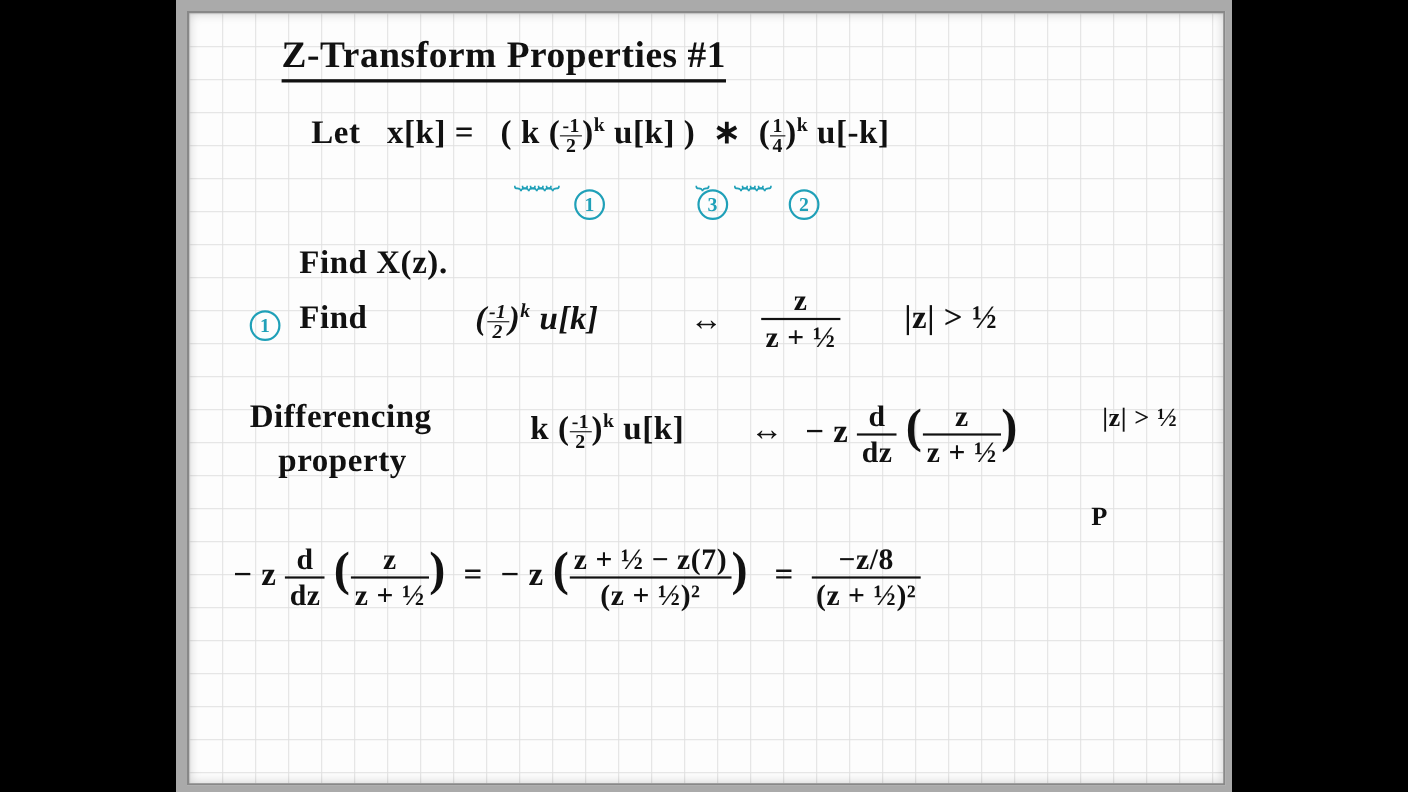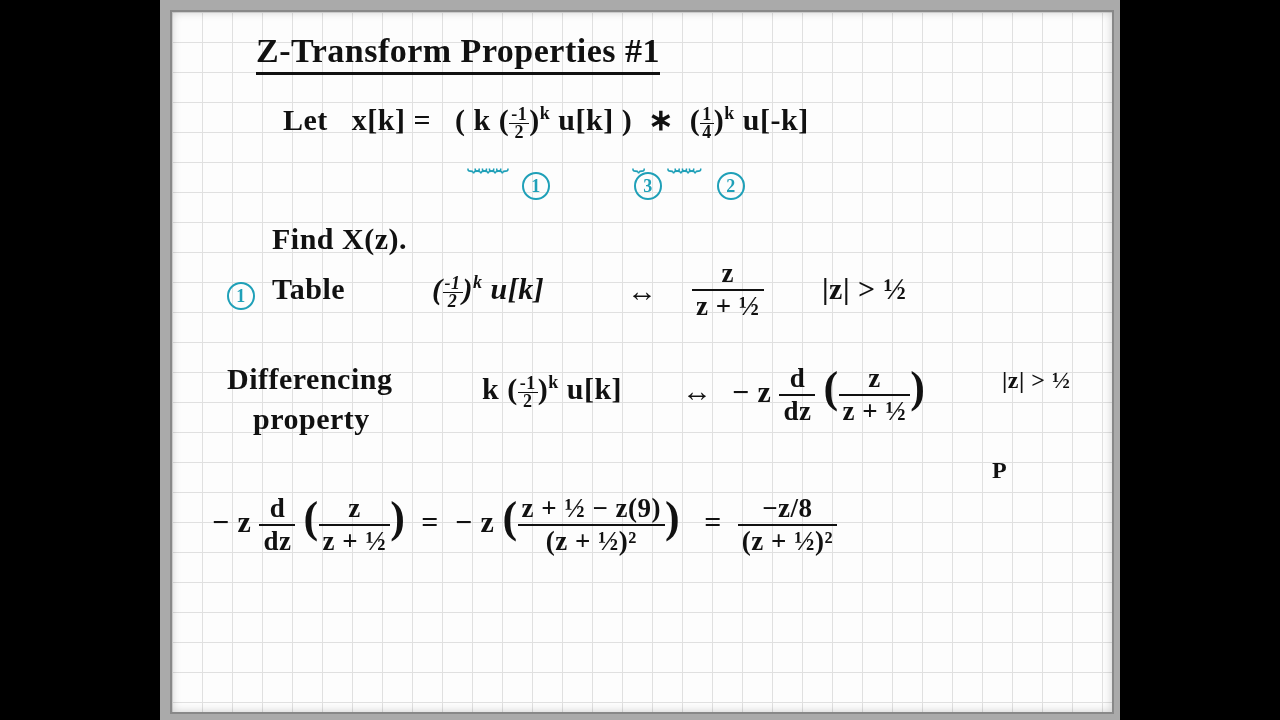--- a/index.html
+++ b/index.html
@@ -116,21 +116,21 @@
 
     <div class="brace" style="left:460px; top:135px; letter-spacing:-3px;">⏟</div>
     <div class="line" style="left:462px; top:160px;"><span class="circ">3</span></div>
 
     <div class="brace" style="left:495px; top:135px;">⏟⏟⏟⏟</div>
     <div class="line" style="left:545px; top:160px;"><span class="circ">2</span></div>
 
     <div class="line math" style="left:100px; top:190px;margin-top:20px;">Find X(z).</div>
 
     <div class="line" style="left:55px; top:270px;"><span class="circ">1</span></div>
-    <div class="line math" style="left:100px; top:260px;">Table</div>
+    <div class="line math" style="left:100px; top:260px;">Find</div>
 
     <div class="line math" style="left:260px; top:260px;font-style:italic;">
       (<span class="sfrac"><span class="n">-1</span><span class="d">2</span></span>)<sup>k</sup> u[k]
     </div>
     <div class="line arrow" style="left:455px; top:262px;">↔</div>
     <div class="line math" style="left:520px; top:248px;">
       <span class="frac"><span class="n">z</span><span class="d">z + ½</span></span>
     </div>
     <div class="line math" style="left:650px; top:260px;">|z| &gt; ½</div>
 
@@ -147,21 +147,21 @@
       <span style="font-size:44px;">(</span><span class="frac"><span class="n">z</span><span class="d">z + ½</span></span><span style="font-size:44px;">)</span>
     </div>
     <div class="line small" style="left:830px; top:355px;">|z| &gt; ½</div>
 
     <div class="line math" style="left:40px; top:480px;">
       <span>− z</span>
       <span class="frac"><span class="n">d</span><span class="d">dz</span></span>
       <span style="font-size:44px;">(</span><span class="frac"><span class="n">z</span><span class="d">z + ½</span></span><span style="font-size:44px;">)</span>
       &nbsp;=&nbsp;
       <span>− z</span>
-      <span style="font-size:44px;">(</span><span class="frac"><span class="n">z + ½ − z(9)</span><span class="d">(z + ½)²</span></span><span style="font-size:44px;">)</span>
+      <span style="font-size:44px;">(</span><span class="frac"><span class="n">z + ½ − z(7)</span><span class="d">(z + ½)²</span></span><span style="font-size:44px;">)</span>
       &nbsp;&nbsp;=&nbsp;
       <span class="frac"><span class="n">−z/8</span><span class="d">(z + ½)²</span></span>
     </div>
 
     <div class="line small" style="left:820px; top:445px;">P</div>
 
   </div>
 </div>
 
 </body></html>

